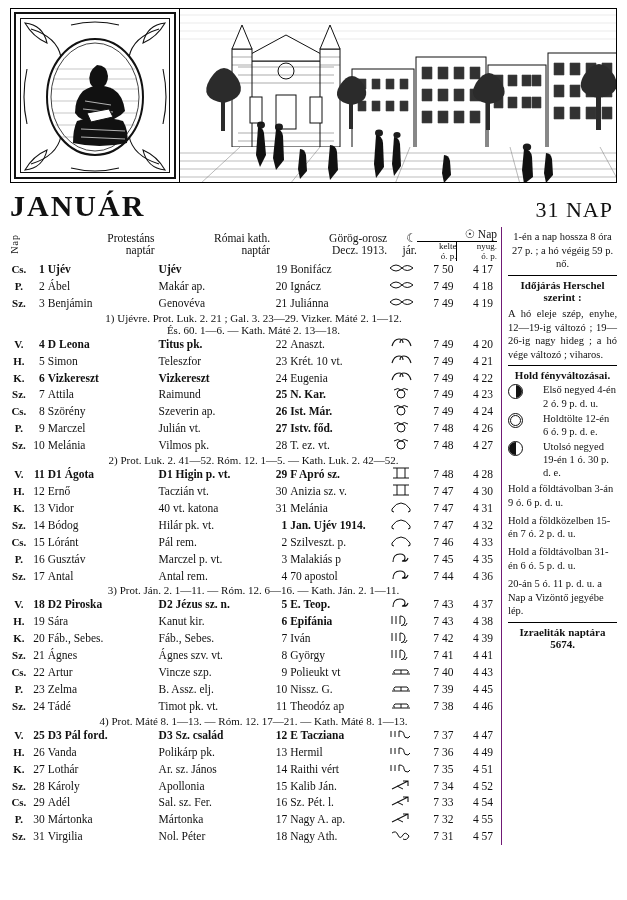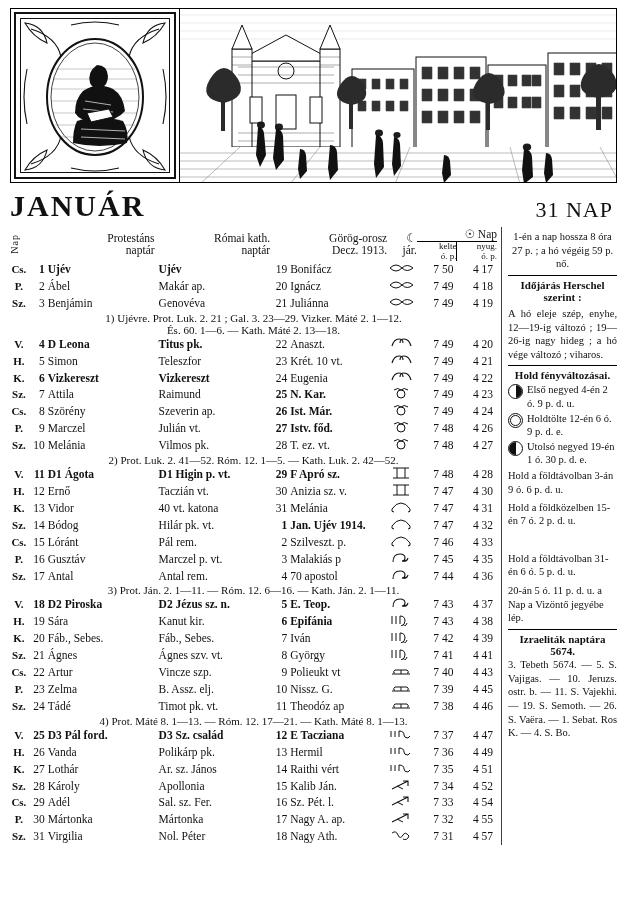--- a/index.html
+++ b/index.html
@@ -48,21 +48,21 @@
   .zod{display:inline-block;width:26px;height:11px;}
   .zod svg{display:block;}
 
   
   .rail .rsec{font-size:10.5px;line-height:1.3;padding:3px 0 4px 0;}
   .rail .rule{border-top:1.5px solid #000;margin:0;}
   .rail .rtitle{font-weight:bold;text-align:center;font-size:11px;padding:3px 0 1px 0;}
   .rail .center{text-align:center;}
   .rail .moonline{display:flex;align-items:flex-start;gap:4px;padding:1px 0;}
   .rail .moonline .ic{flex:0 0 15px;text-align:center;padding-top:1px;}
-  .rail .moonline .tx{flex:1;font-size:10.5px;line-height:1.25;}
+  .rail .moonline .tx{flex:1;font-size:10.5px;line-height:1.25;margin-left:16px;}
   .moon{display:inline-block;width:13px;height:13px;border-radius:50%;border:1px solid #111;position:relative;overflow:hidden;background:#fff;}
   .moon.full{background:#fff;}
   .moon.full:after{content:"";position:absolute;inset:1px;border-radius:50%;background:#fff;border:1px solid #111;}
   .moon.new{background:#111;}
   .moon.first:after{content:"";position:absolute;left:50%;top:0;bottom:0;right:0;background:#111;}
   .moon.last:after{content:"";position:absolute;left:0;top:0;bottom:0;right:50%;background:#111;}
   .rail .isr{font-size:10.5px;line-height:1.3;}
 </style>
 </head>
 <body>
@@ -637,24 +637,23 @@
             <div class="tx">Holdtölte 12-én 6 ó. 9 p. d. e.</div>
           </div>
           <div class="moonline">
             <div class="ic"><span class="moon last"></span></div>
             <div class="tx">Utolsó negyed 19-én 1 ó. 30 p. d. e.</div>
           </div>
         </div>
       <div id="moonnotes">
           <div class="rsec" style="padding: 2px 0px;">Hold a földtávolban 3-án 9 ó. 6 p. d. u.</div>
           <div class="rsec" style="padding: 2px 0px;">Hold a földközelben 15-én 7 ó. 2 p. d. u.</div>
-          <div class="rsec" style="padding: 2px 0px; margin-top: 20px;">Hold a földtávolban 31-én 6 ó. 5 p. d. u.</div>
+          <div class="rsec" style="padding: 2px 0px;">Hold a földtávolban 31-én 6 ó. 5 p. d. u.</div>
         </div>
       <div class="rsec">20-án 5 ó. 11 p. d. u. a Nap a Vizöntő jegyébe lép.</div>
       <div class="rule"></div>
       <div class="rtitle">
         <div>Izraeliták naptára</div>
         <div>5674.</div>
       </div>
-      <div class="isr" style="text-align:justify">3. Tebeth 5674. — 5. S. Vajigas. — 10. Jeruzs. ostr. b. — 11. S. Vajekhi. — 19. S. Semoth. — 26. S. Vaëra. — 1. Sebat. Ros K. — 4. S. Bo.</div>
     </div>
   </div>
 </div>
 
 </body></html>

